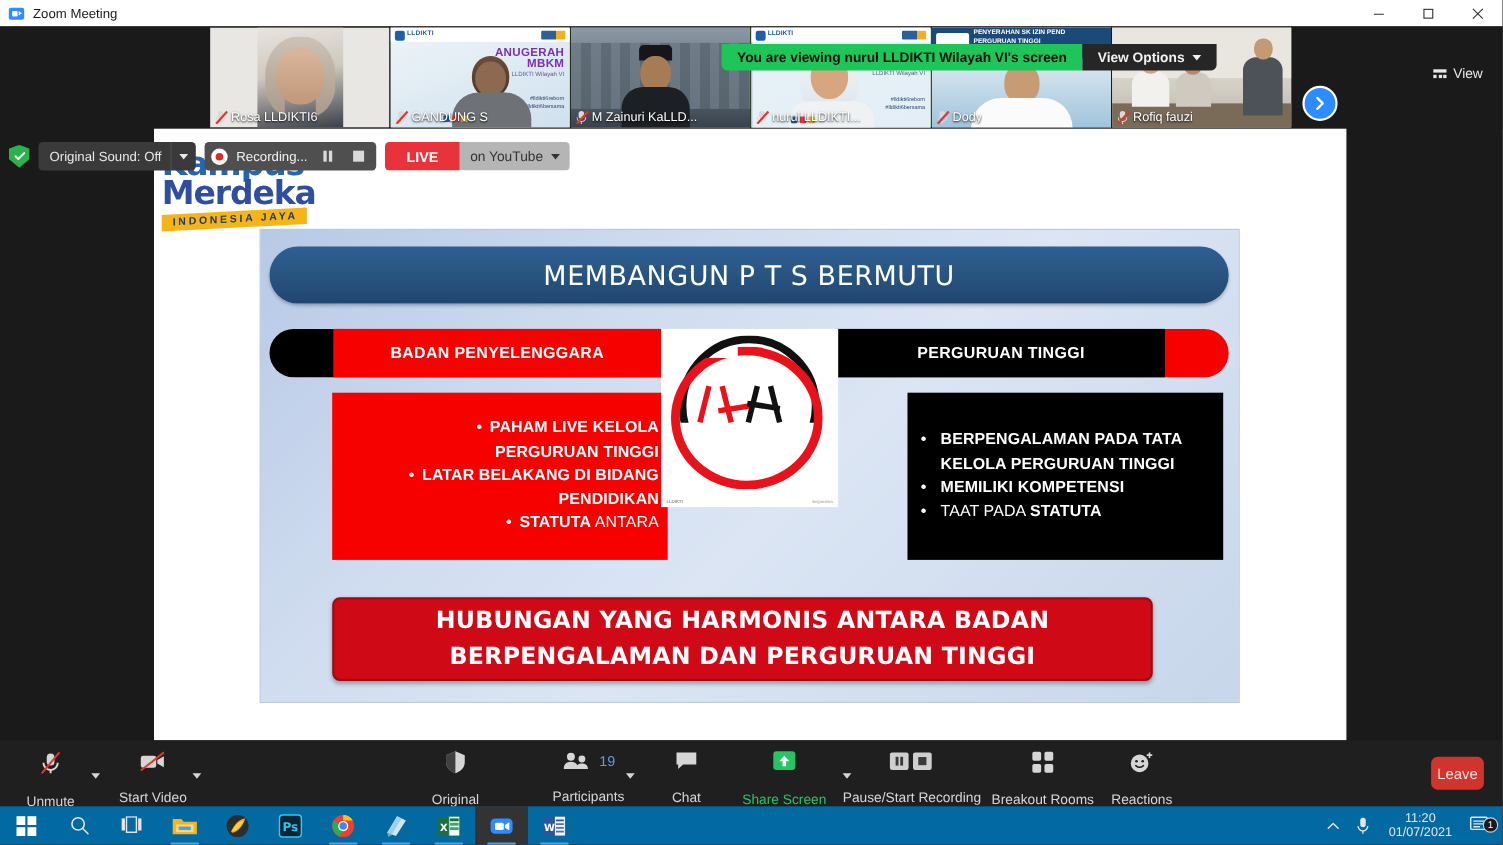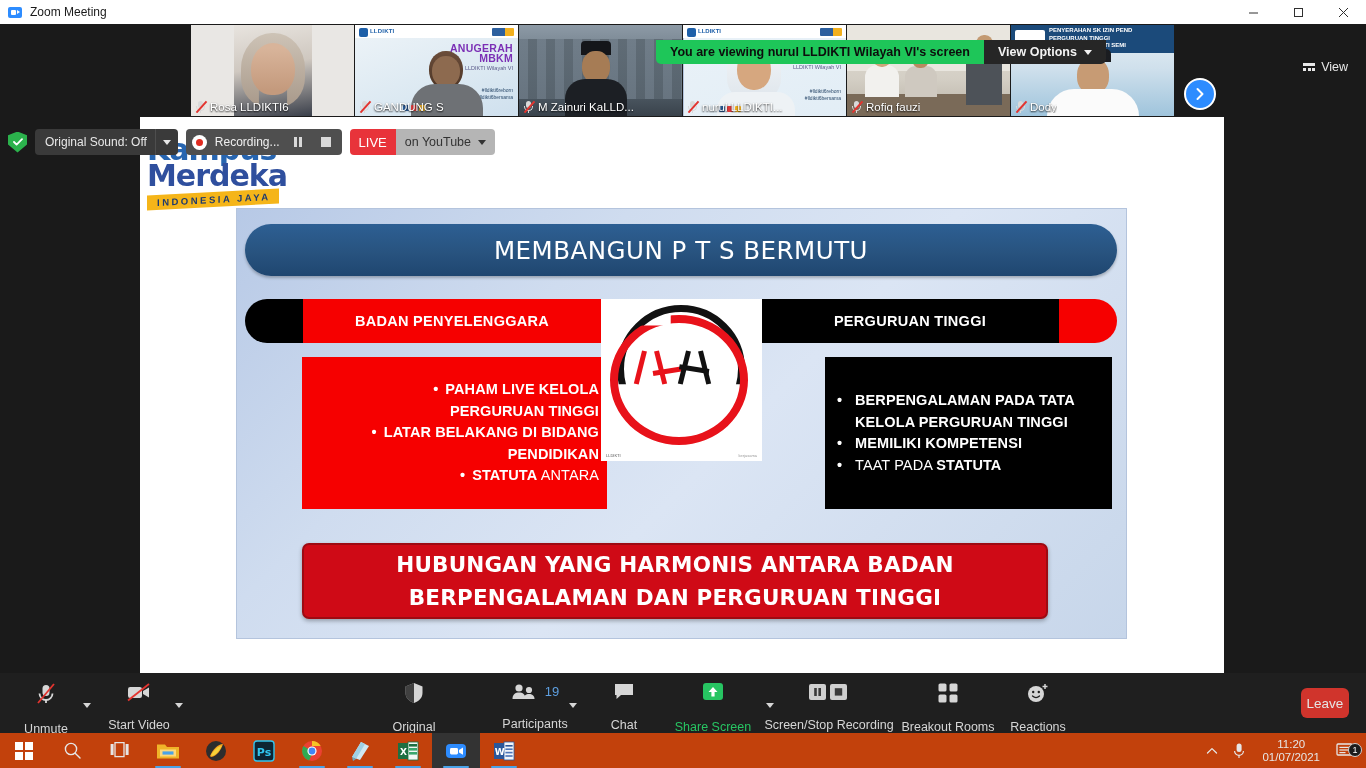--- a/index.html
+++ b/index.html
@@ -313,22 +313,22 @@
   }
   .rec-dot i { width: 7px; height: 7px; border-radius: 50%; background: #e02b20; display: block; }
   .rec-btn {
     width: 20px; height: 20px; display: flex; align-items: center; justify-content: center;
   }
   .rec-btn .bars { display: flex; gap: 2px; }
   .rec-btn .bars i { width: 3px; height: 10px; background: #d9d9d9; display: block; }
   .rec-btn .sq { width: 10px; height: 10px; background: #d9d9d9; }
   .livepill { height: 26px; display: flex; align-items: center; border-radius: 4px; overflow: hidden; }
   .live-red {
-    background: #e8333a; color: #fff; font-weight: normal; font-size: 13px;
-    padding: 0 9px; height: 26px; display: flex; align-items: center;
+    background: #e8333a; color: #fff; font-weight: bold; font-size: 13px;
+    padding: 0 20px; height: 26px; display: flex; align-items: center;
   }
   .live-grey {
     background: #b5b5b5; color: #333; font-size: 12.5px; padding: 0 9px;
     height: 26px; display: flex; align-items: center; gap: 7px;
   }
 
   
   .km-logo { position: absolute; top: 20px; left: 7px; width: 140px; }
   .km-logo .l1 {
     font-size: 30px; font-weight: bold; color: #2765b0; line-height: 25px;
@@ -474,21 +474,21 @@
   }
   .leave-btn {
     position: absolute; top: 688px; right: 17px; width: 48px; height: 30px;
     background: #d0342c; color: #e5e5e5; border-radius: 6px; display: flex;
     align-items: center; justify-content: center; font-size: 13.5px; cursor: pointer;
   }
 
   
   .taskbar {
     position: absolute; top: 733px; left: 0; width: 1366px; height: 35px;
-    background: #c2410c; display: flex; align-items: center;
+    background: #0369a1; display: flex; align-items: center;
   }
   .tbi {
     position: relative; width: 48px; height: 35px; display: flex;
     align-items: center; justify-content: center; cursor: pointer;
   }
   .tbi.open::after {
     content: ""; position: absolute; bottom: 0; left: 11px; width: 26px; height: 2.5px;
     background: #4aa3e8; border-radius: 2px;
   }
   .tbi.active { background: #333333; }
@@ -640,20 +640,44 @@
             <i class="body"></i>
               <i class="arc"></i>
               <i class="stem"></i>
               <i class="slash"></i>
           </span>
           <span>nurul LLDIKTI...</span>
         </div>
       </div>
 
       <div class="thumb">
+        <div class="pic pic-dody">
+          <div class="bg"></div>
+          <div class="slidebar">
+              <span class="lg"></span>
+              <b>PENYERAHAN SK IZIN PEND<br>PERGURUAN TINGGI<br>POLITEKNIK BHAKTI SEMI</b>
+            </div>
+          <div class="man">
+              <span class="cap"></span>
+              <span class="head"></span>
+              <span class="body"></span>
+            </div>
+        </div>
+        <div class="thumb-name">
+          <span class="mic-off">
+            <i class="body"></i>
+              <i class="arc"></i>
+              <i class="stem"></i>
+              <i class="slash"></i>
+          </span>
+          <span>Dody</span>
+        </div>
+      </div>
+
+      <div class="thumb">
         <div class="pic pic-rofiq">
           <div class="bg"></div>
             <div class="wall"></div>
             <div class="table"></div>
           <div class="p1">
               <span class="body"></span>
               <span class="head"></span>
               <span class="cap"></span>
             </div>
           <div class="p2">
@@ -669,44 +693,20 @@
           <span class="mic-off">
             <i class="body"></i>
               <i class="arc"></i>
               <i class="stem"></i>
               <i class="slash"></i>
           </span>
           <span>Rofiq fauzi</span>
         </div>
       </div>
 
-      <div class="thumb">
-        <div class="pic pic-dody">
-          <div class="bg"></div>
-          <div class="slidebar">
-              <span class="lg"></span>
-              <b>PENYERAHAN SK IZIN PEND<br>PERGURUAN TINGGI<br>POLITEKNIK BHAKTI SEMI</b>
-            </div>
-          <div class="man">
-              <span class="cap"></span>
-              <span class="head"></span>
-              <span class="body"></span>
-            </div>
-        </div>
-        <div class="thumb-name">
-          <span class="mic-off">
-            <i class="body"></i>
-              <i class="arc"></i>
-              <i class="stem"></i>
-              <i class="slash"></i>
-          </span>
-          <span>Dody</span>
-        </div>
-      </div>
-
     </div>
 
     <div class="view-btn">
       <span class="grid-ic">
         <i class="wide"></i>
           <i></i>
           <i></i>
           <i></i>
       </span>
       <span>View</span>
@@ -898,21 +898,21 @@
     <div class="tool" style="left:765px;width:128px">
       <span class="ic" style="gap:4px">
         <svg width="44" height="20" viewBox="0 0 44 20">
           <rect x="2" y="2" width="17" height="16" rx="2" fill="#cfcfcf"></rect>
           <rect x="7.2" y="6" width="2.6" height="8" fill="#3a3a3a"></rect>
           <rect x="11.4" y="6" width="2.6" height="8" fill="#3a3a3a"></rect>
           <rect x="23" y="2" width="17" height="16" rx="2" fill="#cfcfcf"></rect>
           <rect x="27.8" y="6.2" width="7.4" height="7.4" fill="#3a3a3a"></rect>
         </svg>
       </span>
-      <span class="lbl">Screen/Stop Recording</span>
+      <span class="lbl">Pause/Start Recording</span>
     </div>
 
     <div class="tool" style="left:897px;width:102px">
       <span class="ic">
         <svg width="22" height="22" viewBox="0 0 22 22">
           <rect x="1.5" y="1.5" width="8" height="8" rx="1.6" fill="#d6d6d6"></rect>
           <rect x="12.5" y="1.5" width="8" height="8" rx="1.6" fill="#d6d6d6"></rect>
           <rect x="1.5" y="12.5" width="8" height="8" rx="1.6" fill="#d6d6d6"></rect>
           <rect x="12.5" y="12.5" width="8" height="8" rx="1.6" fill="#d6d6d6"></rect>
         </svg>

